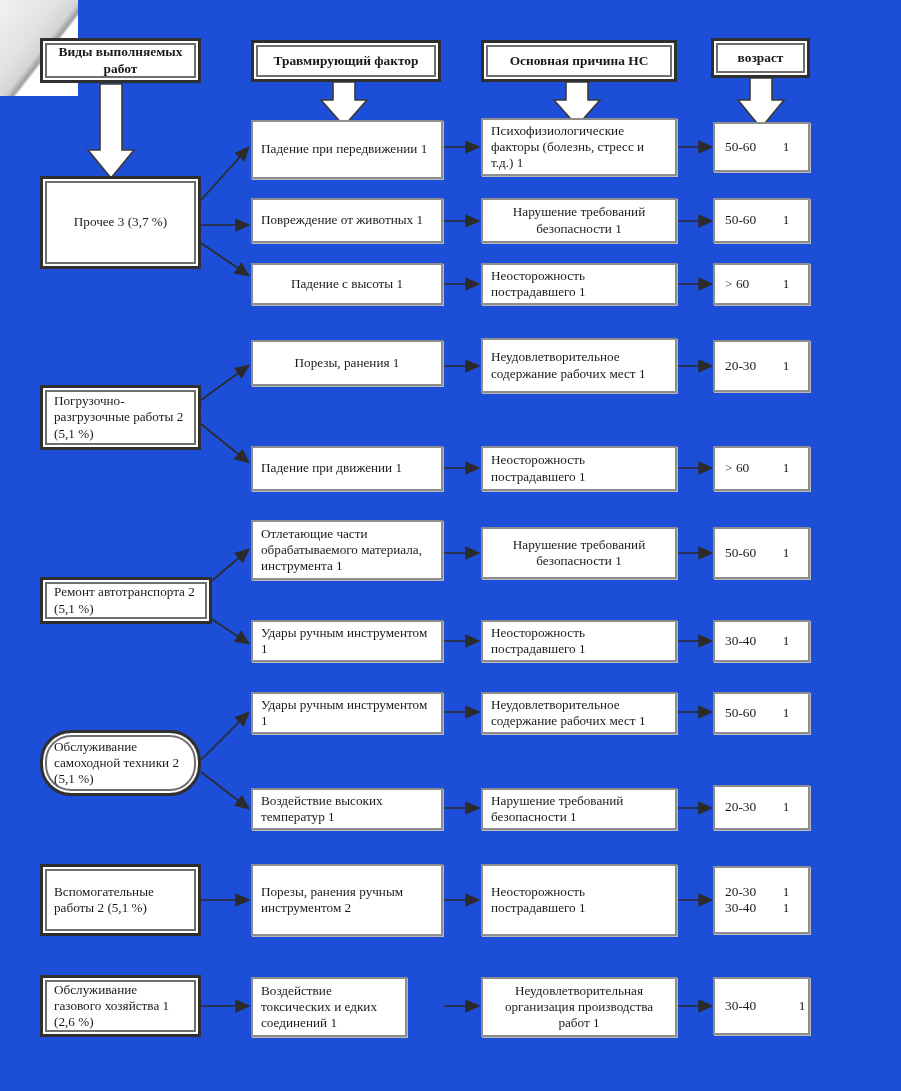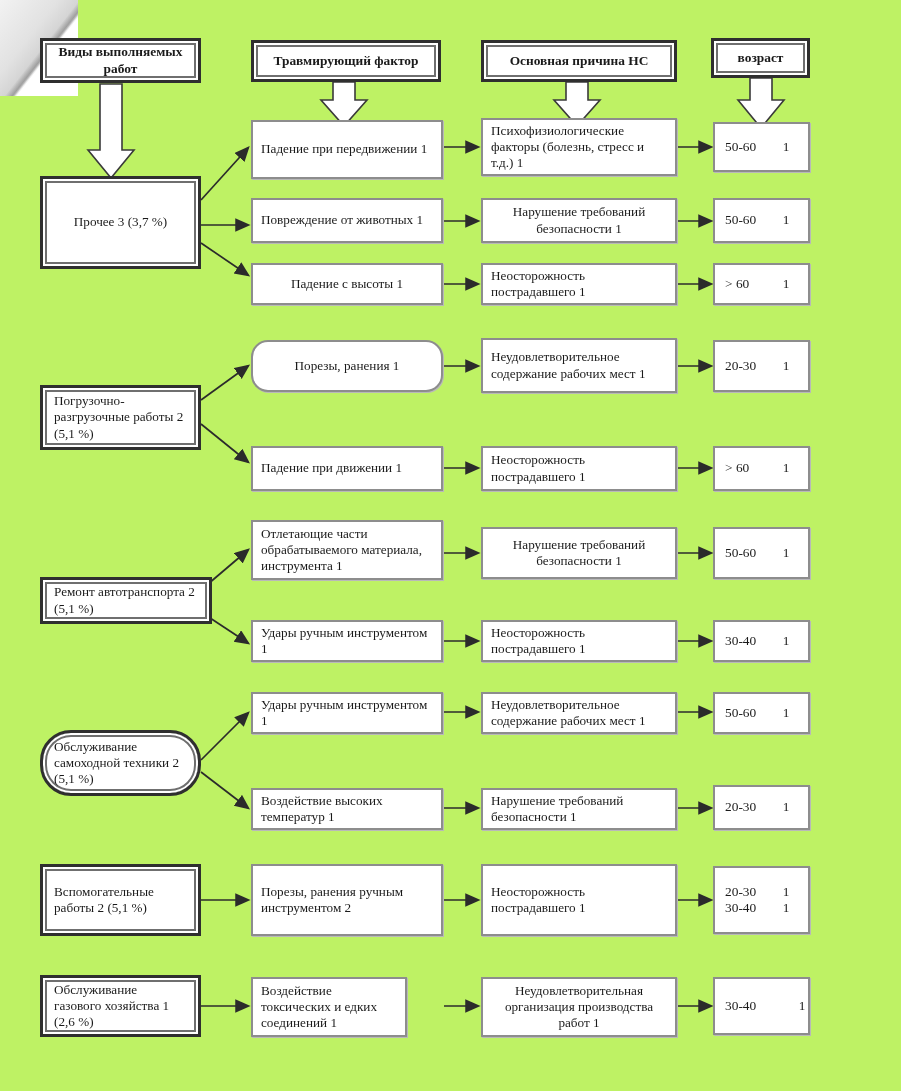--- a/index.html
+++ b/index.html
@@ -8,21 +8,21 @@
     background: #ffffff;
   }
   body {
     font-family: "Liberation Serif", "DejaVu Serif", serif;
     color: #1a1a1a;
   }
   #page {
     position: relative;
     width: 901px;
     height: 1091px;
-    background: #bef264;
+    background: #1d4ed8;
     overflow: hidden;
   }
 
   
   .corner-curl {
     position: absolute;
     left: 0; top: 0;
     width: 78px; height: 96px;
     background: linear-gradient(128deg,
                 #f2f2f2 0%, #e2e2e2 38%, #cfcfcf 58%, #ffffff 60%, #ffffff 100%);
@@ -199,21 +199,21 @@
   </div>
 
   <div class="box plain lft" style="left:251px; top:198px; width:192px; height:45px;">
     <div class="pad">Повреждение от животных 1</div>
   </div>
 
   <div class="box plain ctr" style="left:251px; top:263px; width:192px; height:42px;">
     <div class="pad">Падение с высоты  1</div>
   </div>
 
-  <div class="box plain ctr" style="left:251px; top:340px; width:192px; height:52px;border-radius:17px;">
+  <div class="box plain ctr" style="left:251px; top:340px; width:192px; height:46px;">
     <div class="pad">Порезы, ранения  1</div>
   </div>
 
   <div class="box plain lft" style="left:251px; top:446px; width:192px; height:45px;">
     <div class="pad">Падение при движении 1</div>
   </div>
 
   <div class="box plain lft" style="left:251px; top:520px; width:192px; height:60px;">
     <div class="pad">Отлетающие части обрабатываемого  материала, инструмента  1</div>
   </div>

